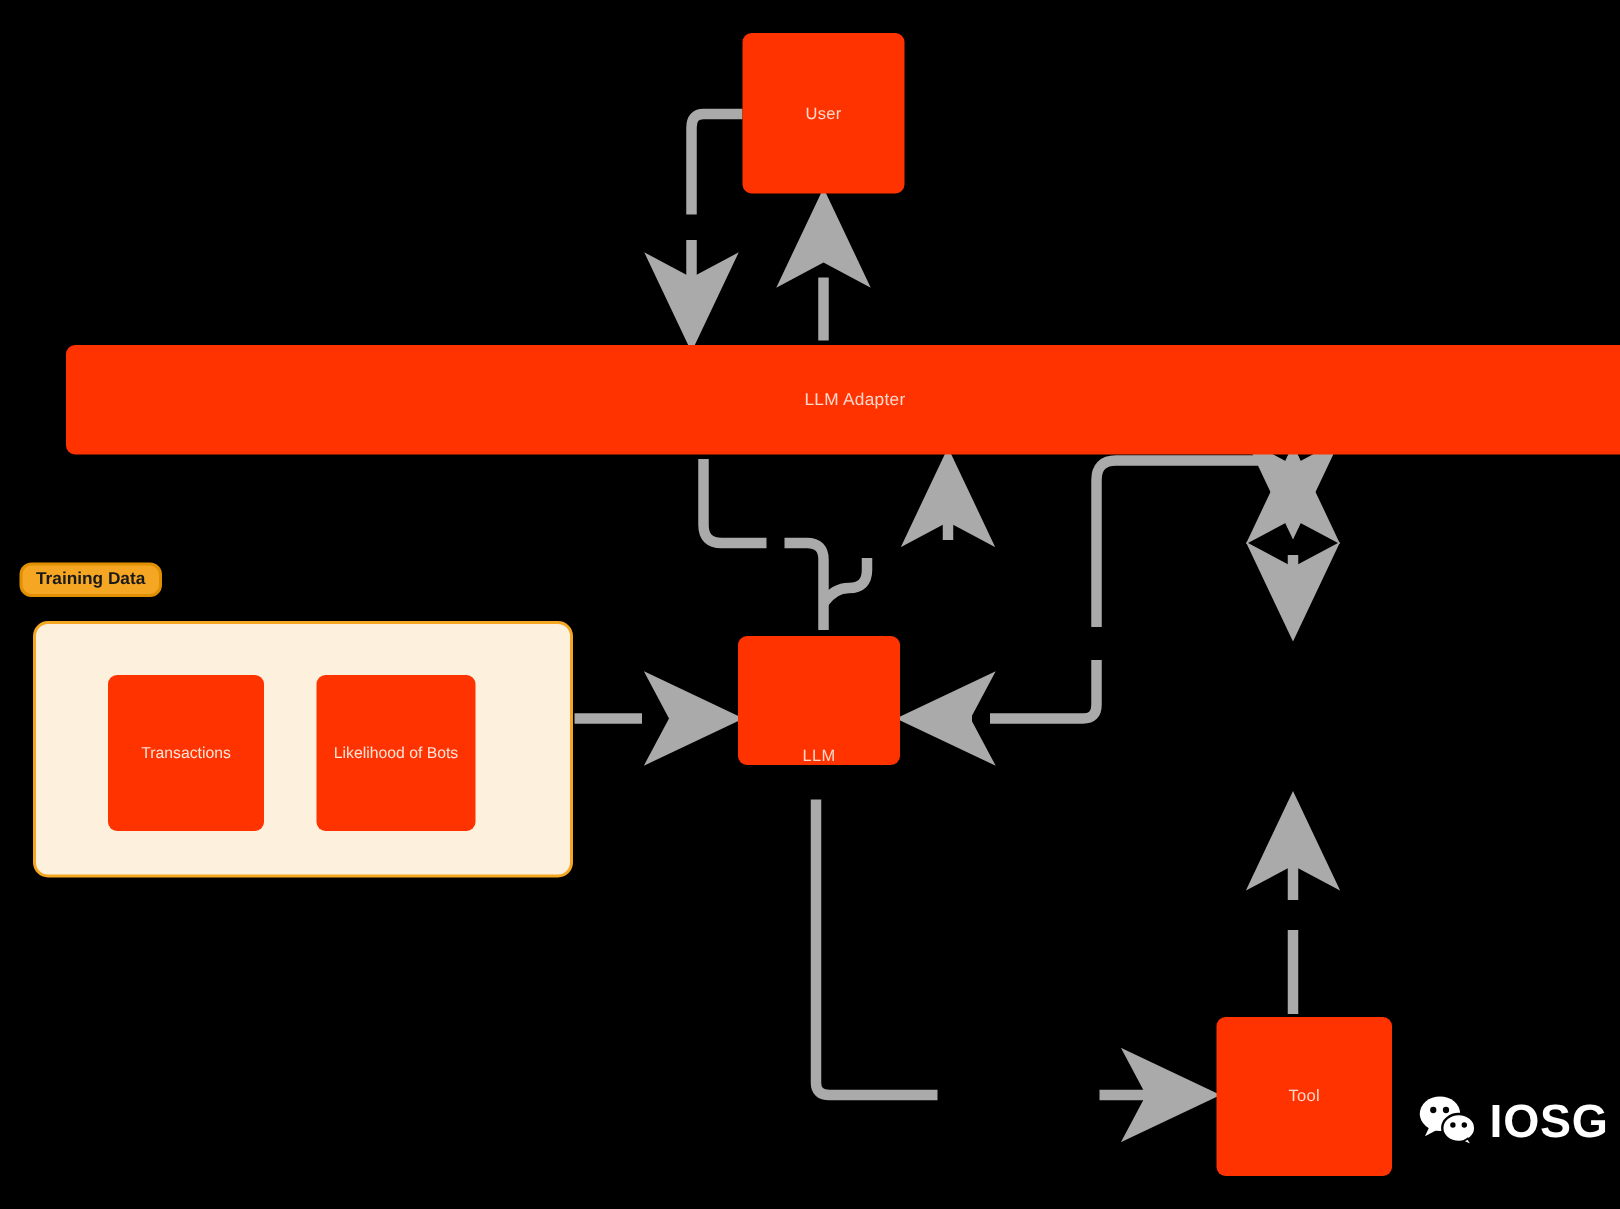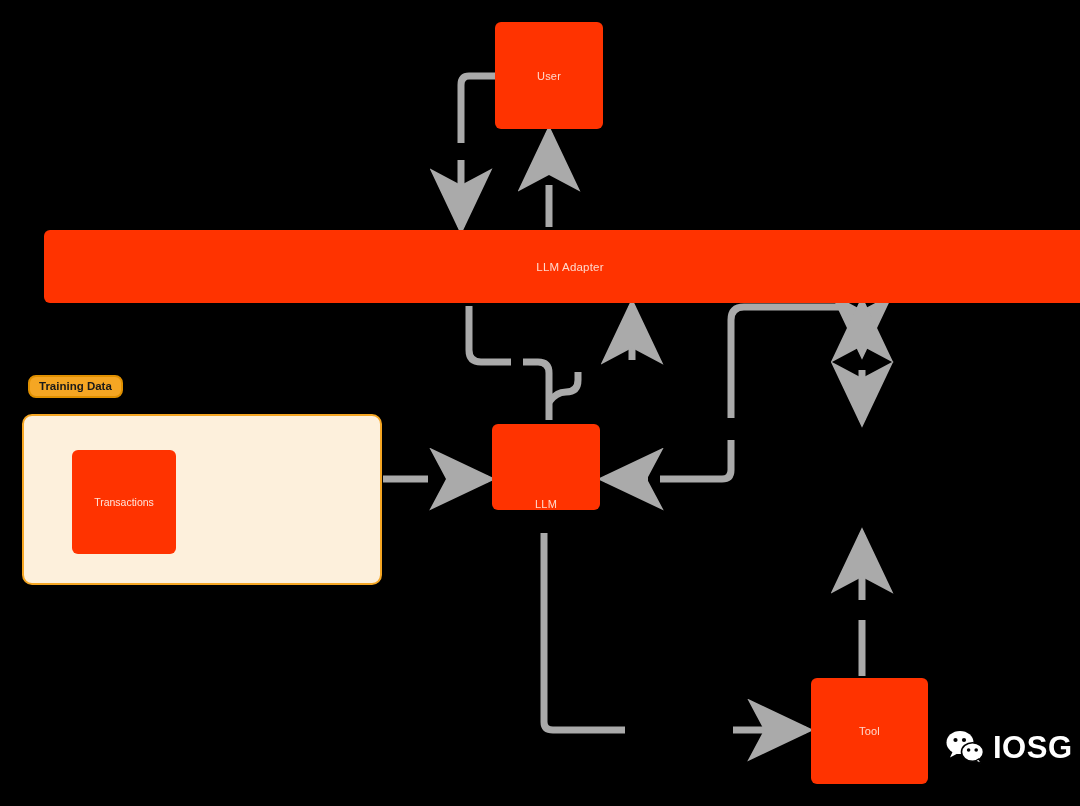--- a/index.html
+++ b/index.html
@@ -80,23 +80,26 @@
 
 
   <div class="node" id="tool" style="left:811px;top:678px;width:117px;height:106px;">
     <span>Tool</span>
   </div>
 
   <div id="group" style="left:22px;top:392px;width:356px;height:167px;">
     <div class="gnode" style="left:48px;top:34px;width:104px;height:104px;">
       <span>Transactions</span>
     </div>
+    <div class="gnode" style="left:187px;top:34px;width:106px;height:104px;">
+      <span>Likelihood of Bots</span>
+    </div>
   </div>
 
-  <div id="group-label" style="left:28px;top:375px;">Training Data</div>
+  <div id="group-label" style="left:13px;top:375px;">Training Data</div>
 
   <div id="logo" style="left:945px;top:730px;">
     <svg width="40" height="34" viewBox="0 0 40 34">
       <ellipse cx="15" cy="12.5" rx="13.5" ry="11.5" fill="#fff"></ellipse>
       <path d="M8,21 L5,27.5 L12.5,23.5 Z" fill="#fff"></path>
       <circle cx="10.5" cy="10" r="2.1" fill="#000"></circle>
       <circle cx="19" cy="10" r="2.1" fill="#000"></circle>
       <ellipse cx="27.5" cy="22" rx="11" ry="9.3" fill="#fff" stroke="#000" stroke-width="1.6"></ellipse>
       <path d="M33.5,29 L36.5,33.5 L30.5,31 Z" fill="#fff" stroke="#000" stroke-width="1.2"></path>
       <circle cx="23.6" cy="20" r="1.8" fill="#000"></circle>

